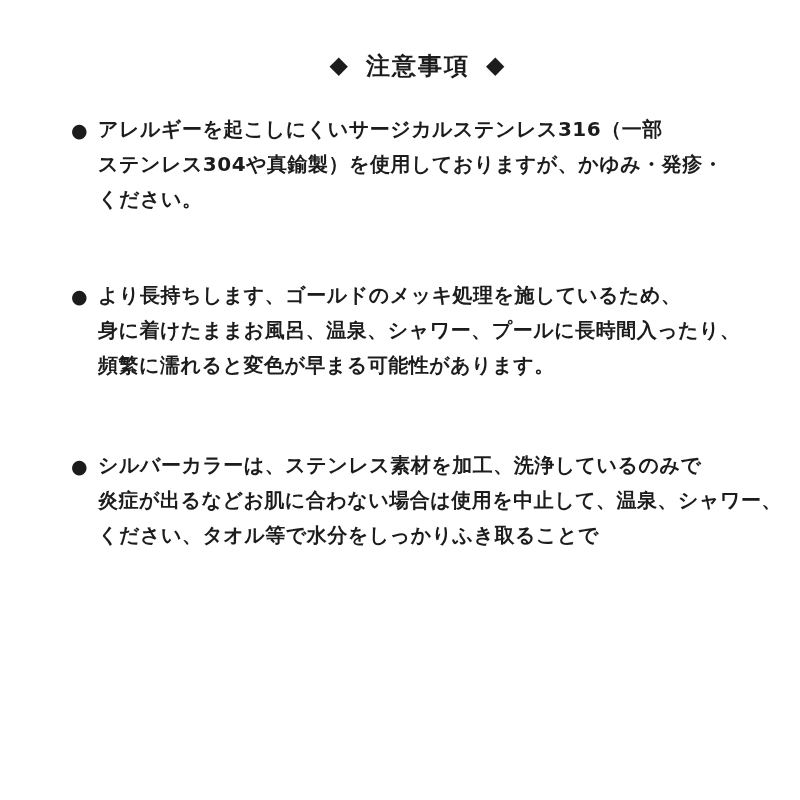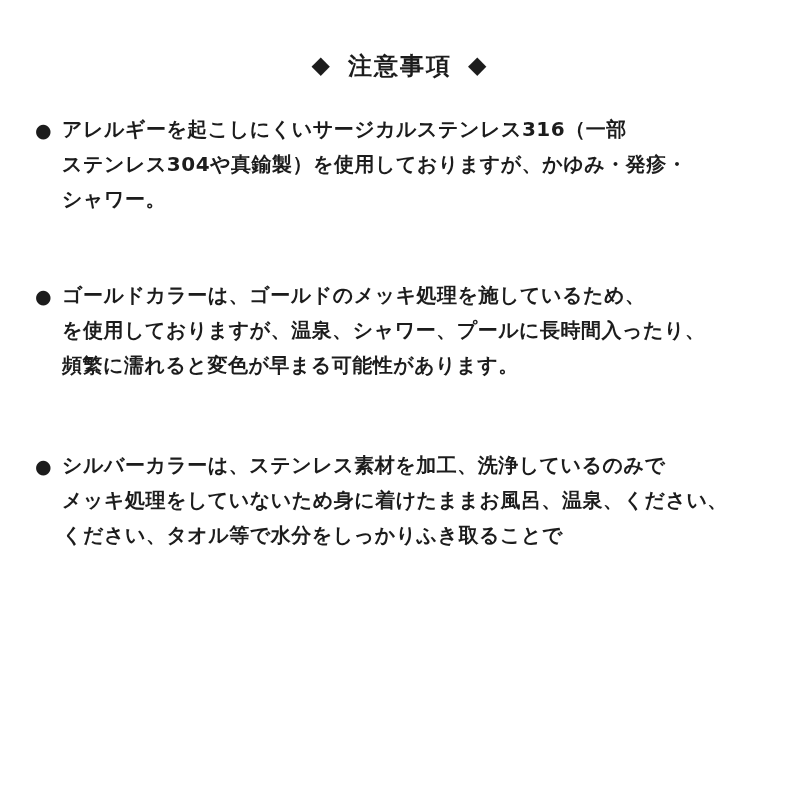--- a/index.html
+++ b/index.html
@@ -12,20 +12,21 @@
     background: #ffffff;
     font-family: "DejaVu Sans", sans-serif;
     color: #1c1c1c;
     overflow: hidden;
     position: relative;
   }
   .page {
     position: absolute;
     inset: 0;
     background: #ffffff;
+    margin-left: 36px;
   }
   .title-row {
     position: absolute;
     top: 50px;
     left: 0;
     width: 100%;
     text-align: center;
     font-size: 24px;
     font-weight: 700;
     letter-spacing: 2px;
@@ -72,35 +73,35 @@
 
   <div class="title-row">
     <span class="diamond left">◆</span><span>注意事項</span><span class="diamond right">◆</span>
   </div>
 
   <div class="note note-1">
     <span class="bullet">●</span>
     <div class="lines">
       <div class="line">アレルギーを起こしにくいサージカルステンレス316（一部</div>
       <div class="line">ステンレス304や真鍮製）を使用しておりますが、かゆみ・発疹・</div>
-      <div class="line">シャワー。</div>
+      <div class="line">ください。</div>
     </div>
   </div>
 
   <div class="note note-2">
     <span class="bullet">●</span>
     <div class="lines">
-      <div class="line">ゴールドカラーは、ゴールドのメッキ処理を施しているため、</div>
-      <div class="line">を使用しておりますが、温泉、シャワー、プールに長時間入ったり、</div>
+      <div class="line">より長持ちします、ゴールドのメッキ処理を施しているため、</div>
+      <div class="line">身に着けたままお風呂、温泉、シャワー、プールに長時間入ったり、</div>
       <div class="line">頻繁に濡れると変色が早まる可能性があります。</div>
     </div>
   </div>
 
   <div class="note note-3">
     <span class="bullet">●</span>
     <div class="lines">
       <div class="line">シルバーカラーは、ステンレス素材を加工、洗浄しているのみで</div>
-      <div class="line">メッキ処理をしていないため身に着けたままお風呂、温泉、ください、</div>
+      <div class="line">炎症が出るなどお肌に合わない場合は使用を中止して、温泉、シャワー、</div>
       <div class="line">ください、タオル等で水分をしっかりふき取ることで</div>
     </div>
   </div>
 
 </div>
 
 </body></html>

